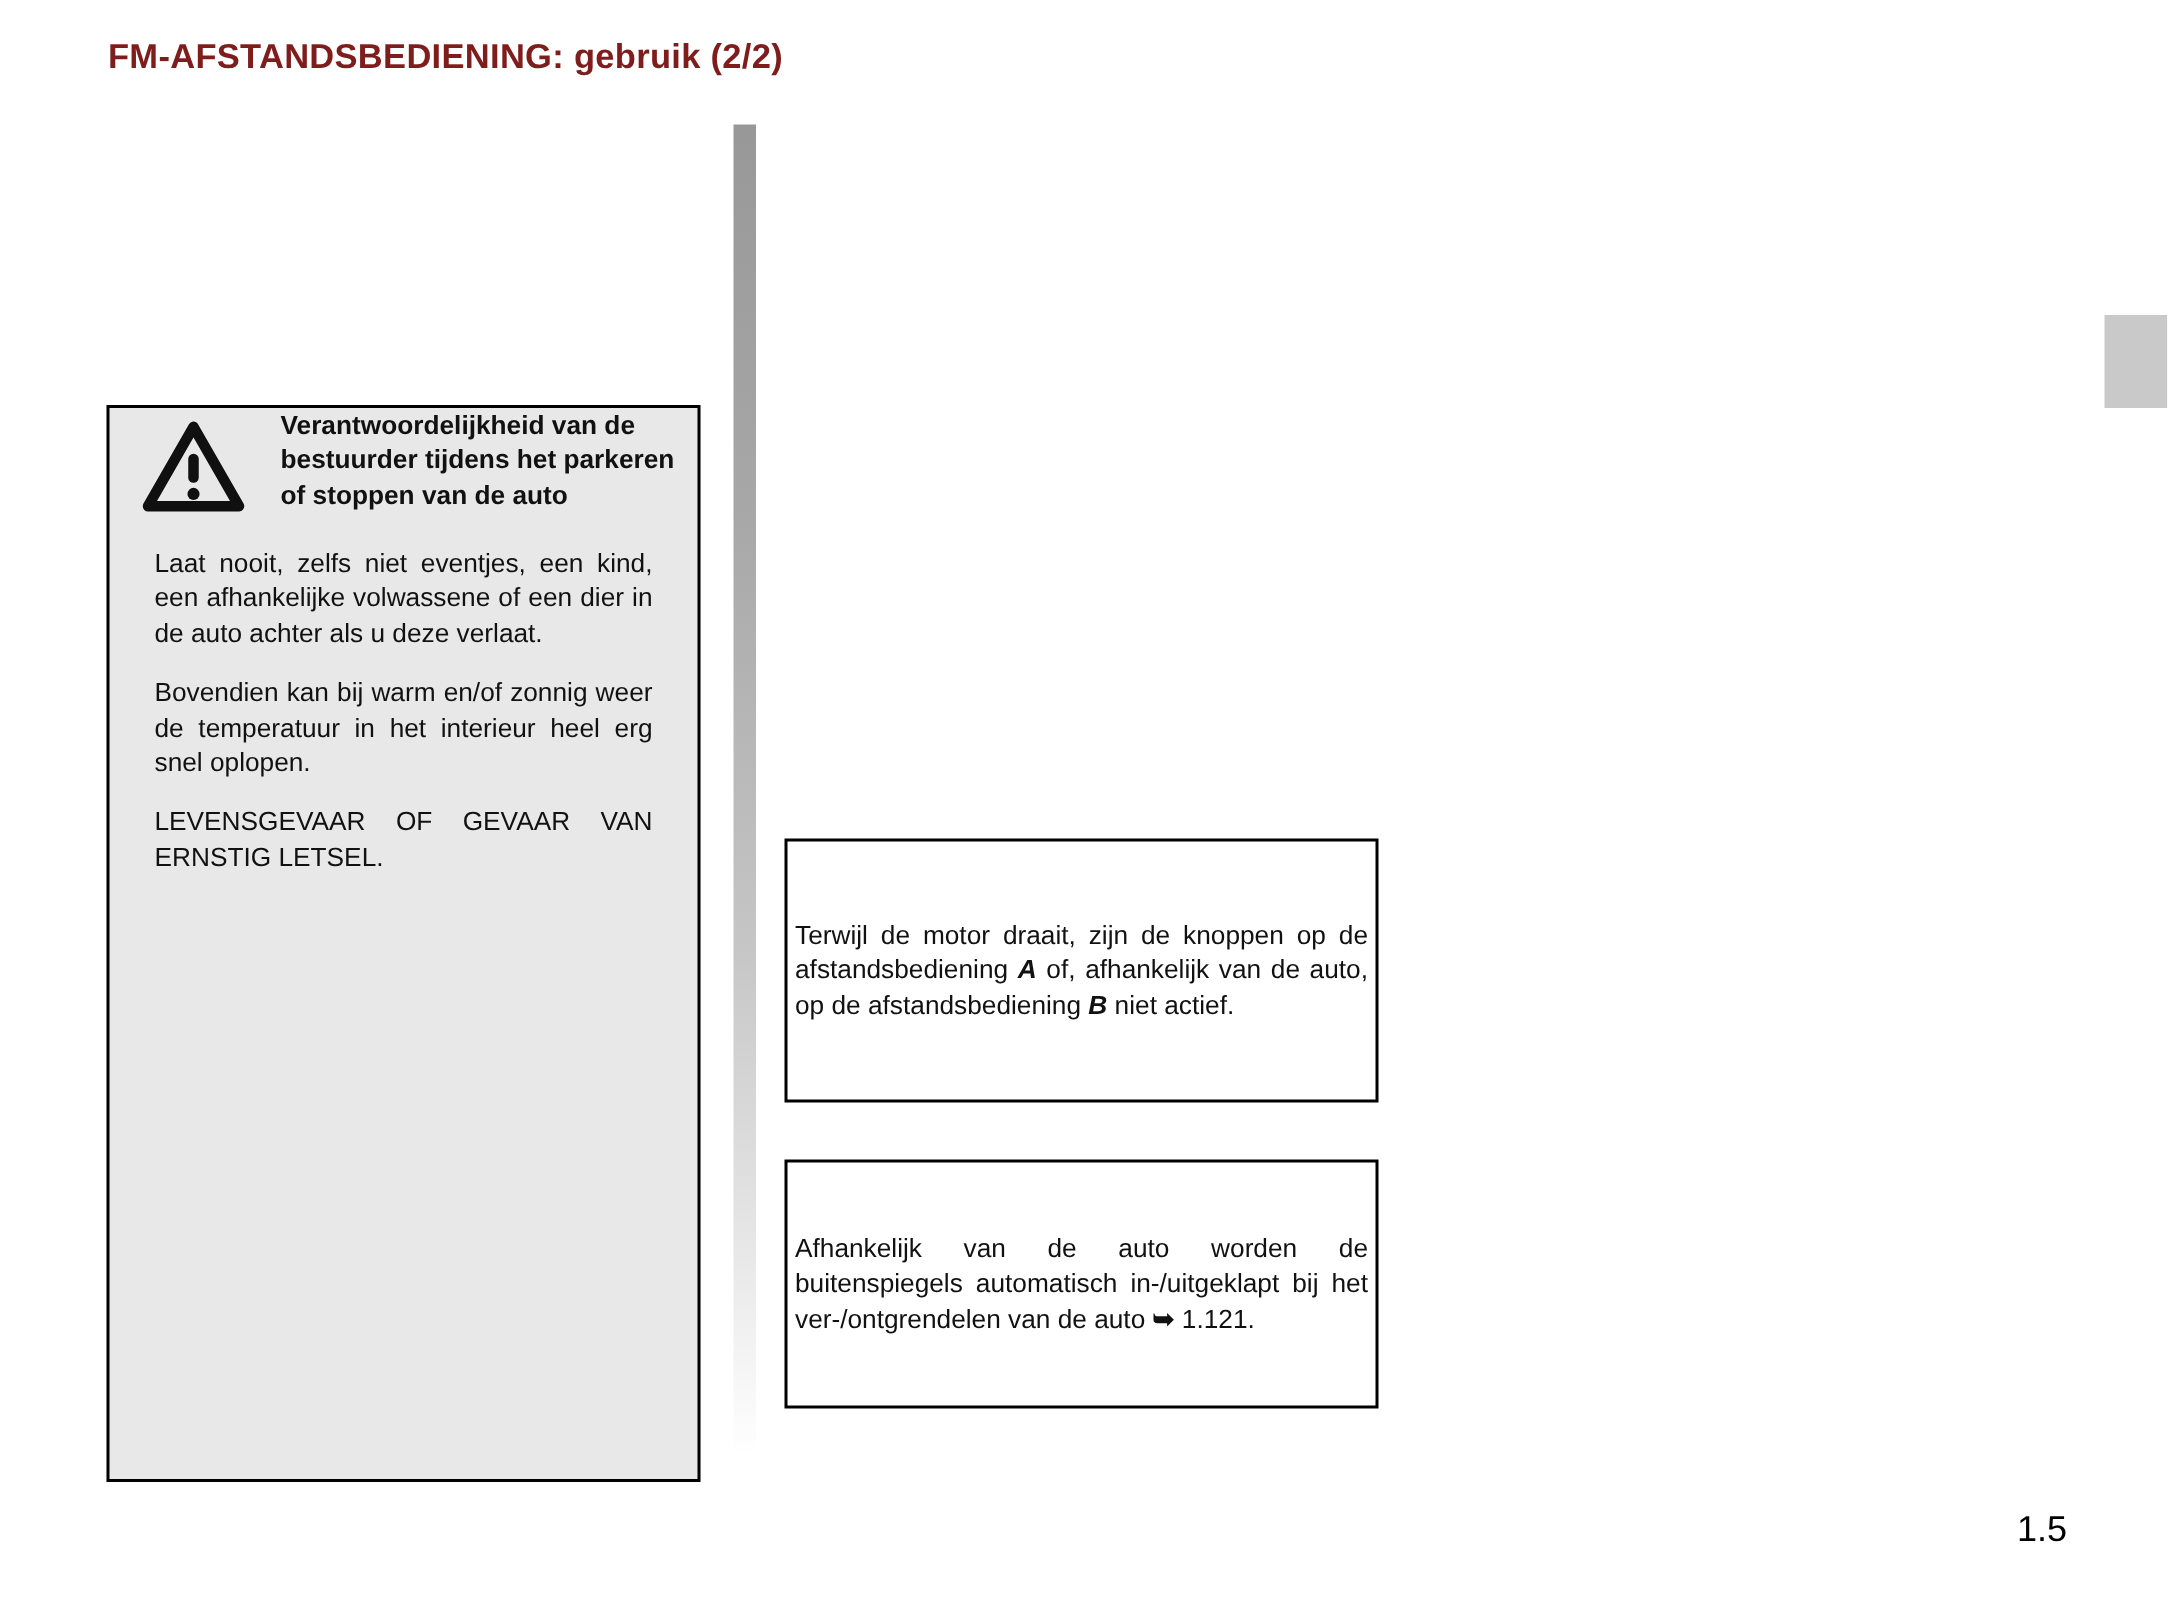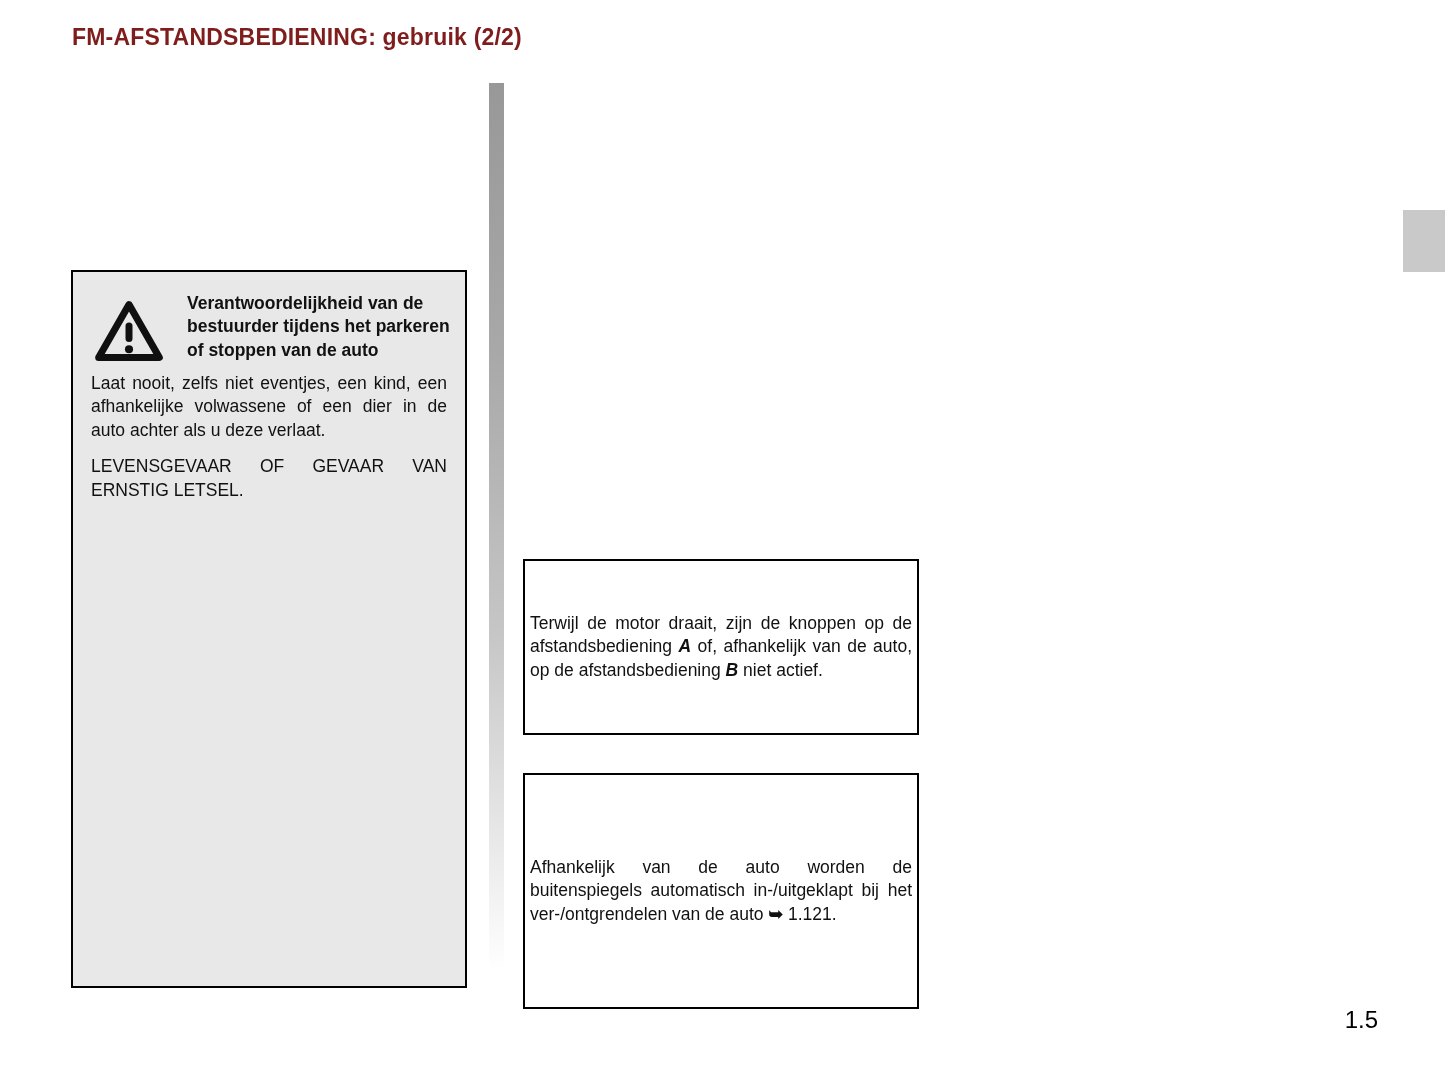--- a/index.html
+++ b/index.html
@@ -44,21 +44,21 @@
   }
   .warning-box {
     position: absolute;
     left: 71px;
     top: 270px;
     width: 396px;
     height: 718px;
     background: #e8e8e8;
     border: 2px solid #000000;
     box-sizing: border-box;
-    padding: 20px 14px;
+    padding: 0 14px;
     font-size: 17.5px;
     line-height: 23.4px;
   }
   .warn-head {
     position: relative;
     min-height: 76px;
     margin-bottom: 2px;
   }
   .warn-icon {
     position: absolute;
@@ -66,42 +66,42 @@
     top: 4px;
     width: 80px;
     height: 70px;
     display: block;
   }
   .warn-title {
     margin-left: 100px;
     font-weight: bold;
   }
   .warning-box p {
-    margin: 4px;
+    margin: 16px;
     text-align: justify;
   }
   .warning-box p.danger {
     margin-top: 13px;
     font-weight: normal;
   }
   .info-box {
     position: absolute;
     left: 523px;
     width: 396px;
     background: #ffffff;
     border: 2px solid #000000;
     box-sizing: border-box;
     display: flex;
     align-items: center;
     padding: 0 5px;
     font-size: 17.5px;
     line-height: 23.4px;
   }
   .info-box-1 { top: 559px; height: 176px; }
-  .info-box-2 { top: 773px; height: 236px; }
+  .info-box-2 { top: 773px; height: 166px; }
   .info-box p {
     margin: 0;
     text-align: justify;
   }
   .bi {
     font-weight: bold;
     font-style: italic;
   }
   .ref-arrow {
     font-weight: bold;
@@ -130,20 +130,21 @@
       <span class="warn-icon">
         <svg viewBox="0 0 100 90" width="80" height="70" aria-hidden="true">
           <path d="M50 11 L89 79 L11 79 Z" fill="#e8e8e8" stroke="#101010" stroke-width="9" stroke-linejoin="round"></path>
           <rect x="45.5" y="34" width="9" height="25" rx="4.5" fill="#101010"></rect>
           <circle cx="50" cy="68.5" r="5.2" fill="#101010"></circle>
         </svg>
       </span>
       <div class="warn-title">Verantwoordelijkheid van de bestuurder tijdens het parkeren of stoppen van de auto</div>
     </div>
     <p>Laat nooit, zelfs niet eventjes, een kind, een afhankelijke volwassene of een dier in de auto achter als u deze verlaat.</p>
+    <p>Bovendien kan bij warm en/of zonnig weer de temperatuur in het interieur heel erg snel oplopen.</p>
     <p class="danger">LEVENSGEVAAR OF GEVAAR VAN ERNSTIG LETSEL.</p>
   </div>
 
   <div class="info-box info-box-1">
     <p><span>Terwijl de motor draait, zijn de knoppen op de afstandsbediening </span><span class="bi">A</span><span> of, afhankelijk van de auto, op de afstandsbediening </span><span class="bi">B</span><span> niet actief.</span></p>
   </div>
 
   <div class="info-box info-box-2">
     <p><span>Afhankelijk van de auto worden de buitenspiegels automatisch in-/uitgeklapt bij het ver-/ontgrendelen van de auto </span><span class="ref-arrow">➥</span><span> 1.121.</span></p>
   </div>

